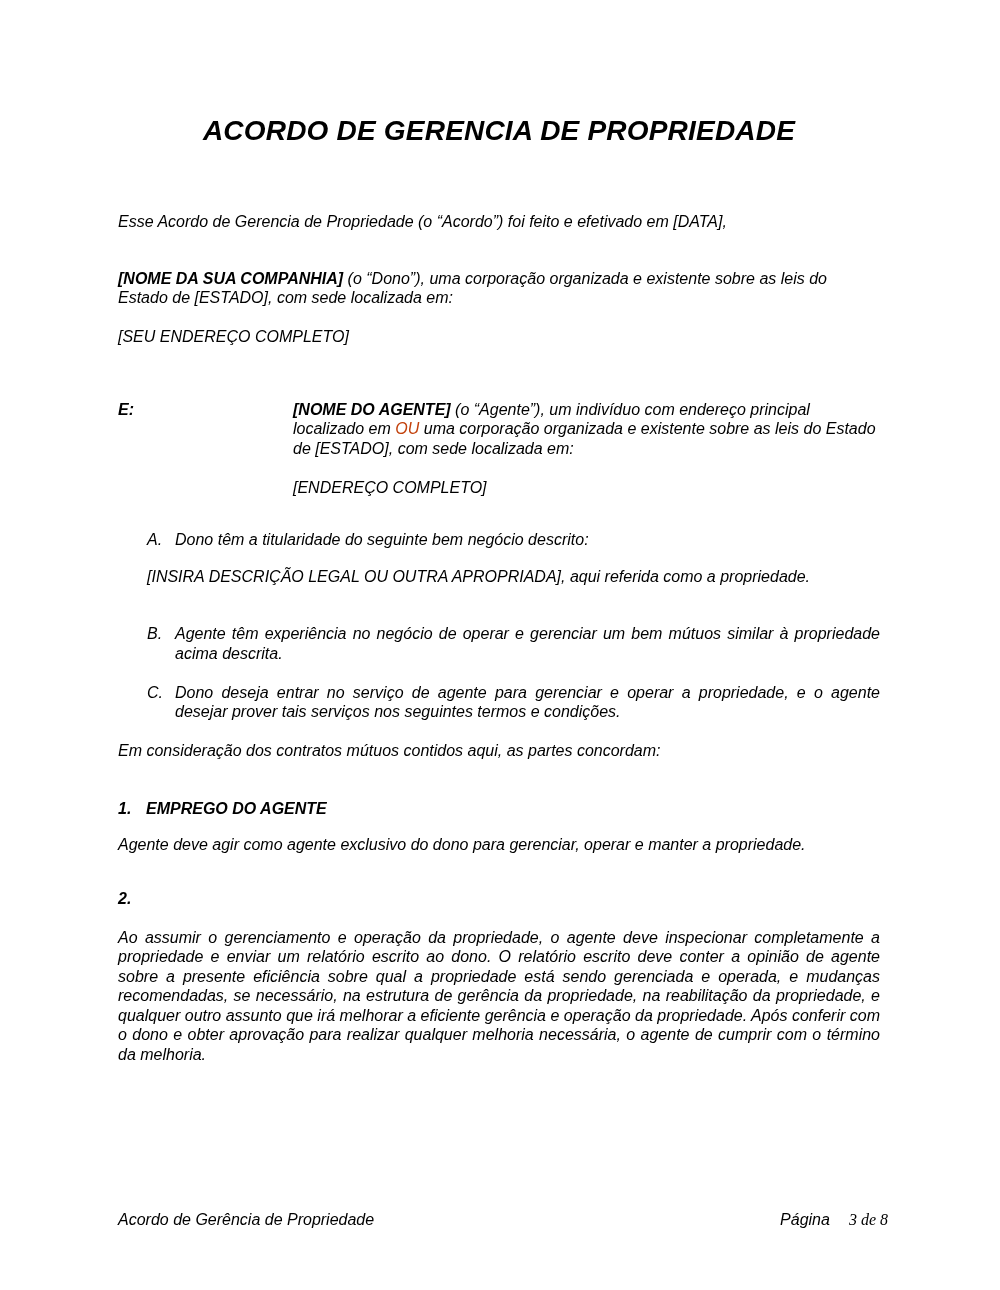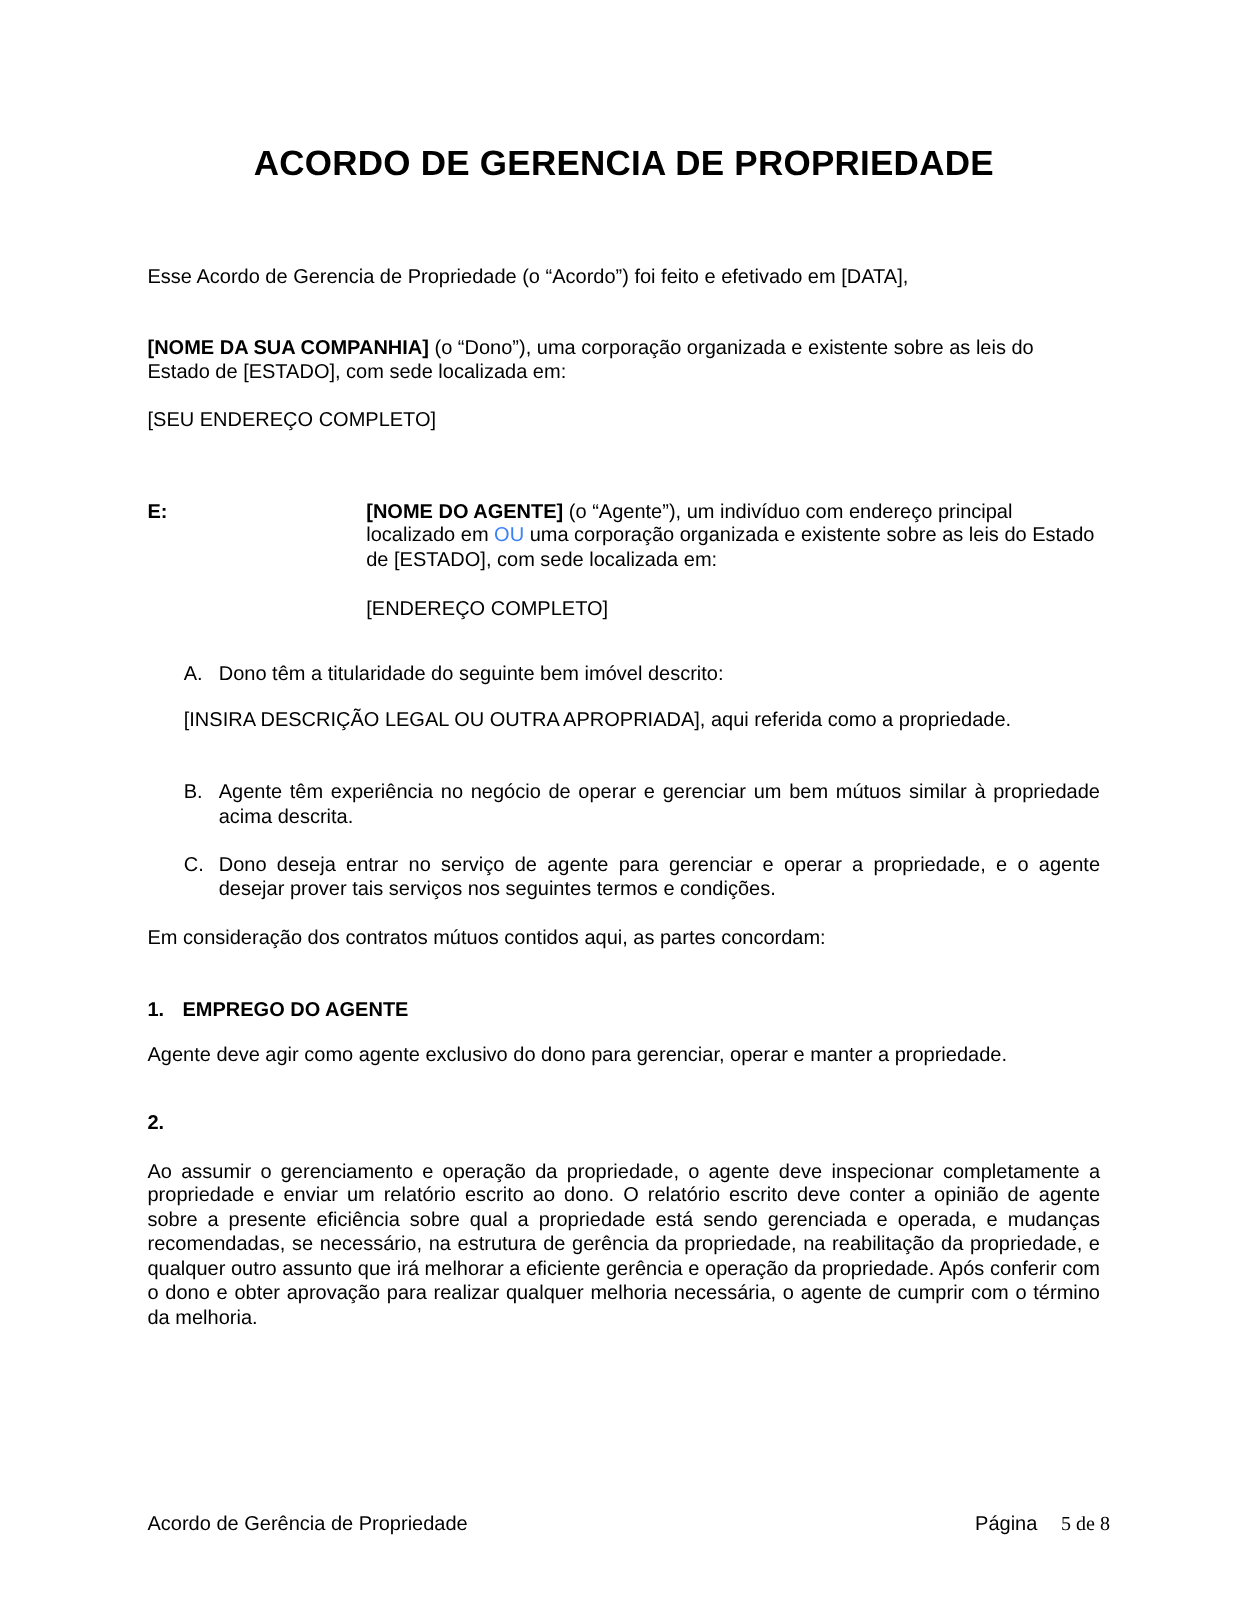--- a/index.html
+++ b/index.html
@@ -8,38 +8,39 @@
     width: 1000px;
     height: 1290px;
     background: #ffffff;
     box-sizing: border-box;
     padding: 0 120px 0 118px;
     font-family: "Liberation Sans", sans-serif;
     font-size: 16px;
     line-height: 19.5px;
     color: #000000;
     overflow: hidden;
+    font-style: italic;
   }
   .doc-title {
     margin: 114px 0 0 0;
     font-size: 28px;
     line-height: 34px;
     font-weight: bold;
     text-align: center;
     letter-spacing: 0.2px;
   }
   .intro { margin-top: 64px; }
   .hang-row { display: flex; }
   .row-entre { margin-top: 37px; }
   .row-e { margin-top: 37px; }
   .hang-label { width: 175px; flex-shrink: 0; font-weight: bold; }
   .hang-content { flex: 1; }
   .address { margin-top: 19.5px; }
   .bold { font-weight: bold; }
-  .ou { color: #3b82f6; }
+  .ou { color: #c2410c; }
   .section-heading { font-weight: bold; margin-top: 37px; }
   .list-item { display: flex; padding-left: 29px; }
   .item-a { margin-top: 17px; }
   .item-b { margin-top: 38px; }
   .item-c { margin-top: 19.5px; }
   .list-marker { width: 28px; flex-shrink: 0; }
   .list-text { flex: 1; text-align: justify; }
   .insira { margin-left: 29px; margin-top: 17px; }
   .closing { margin-top: 19.5px; }
   .num-heading { display: flex; font-weight: bold; }
@@ -80,21 +81,21 @@
     <div class="hang-label">E:</div>
     <div class="hang-content">
       <p style="margin:0"><span class="bold">[NOME DO AGENTE]</span><span> (o “Agente”), um indivíduo com endereço principal localizado em </span><span class="ou">OU</span><span> uma corporação organizada e existente sobre as leis do Estado de [ESTADO], com sede localizada em:</span></p>
       <p class="address">[ENDEREÇO COMPLETO]</p>
     </div>
   </div>
 
 
   <div class="list-item item-a">
     <div class="list-marker">A.</div>
-    <div class="list-text">Dono têm a titularidade do seguinte bem imóvel descrito:</div>
+    <div class="list-text">Dono têm a titularidade do seguinte bem negócio descrito:</div>
   </div>
 
   <p class="insira">[INSIRA DESCRIÇÃO LEGAL OU OUTRA APROPRIADA], aqui referida como a propriedade.</p>
 
   <div class="list-item item-b">
     <div class="list-marker">B.</div>
     <div class="list-text">Agente têm experiência no negócio de operar e gerenciar um bem mútuos similar à propriedade acima descrita.</div>
   </div>
 
   <div class="list-item item-c">
@@ -112,16 +113,16 @@
   <p class="s-body">Agente deve agir como agente exclusivo do dono para gerenciar, operar e manter a propriedade.</p>
 
   <div class="num-heading h-s2">
     <div class="num">2.</div>
   </div>
 
   <p class="s-body-justify">Ao assumir o gerenciamento e operação da propriedade, o agente deve inspecionar completamente a propriedade e enviar um relatório escrito ao dono. O relatório escrito deve conter a opinião de agente sobre a presente eficiência sobre qual a propriedade está sendo gerenciada e operada, e mudanças recomendadas, se necessário, na estrutura de gerência da propriedade, na reabilitação da propriedade, e qualquer outro assunto que irá melhorar a eficiente gerência e operação da propriedade. Após conferir com o dono e obter aprovação para realizar qualquer melhoria necessária, o agente de cumprir com o término da melhoria.</p>
 
   <div class="footer">
     <span>Acordo de Gerência de Propriedade</span>
-    <span><span class="page-label">Página</span><span class="serif">5 de 8</span></span>
+    <span><span class="page-label">Página</span><span class="serif">3 de 8</span></span>
   </div>
 
 </div>
 
 </body></html>

